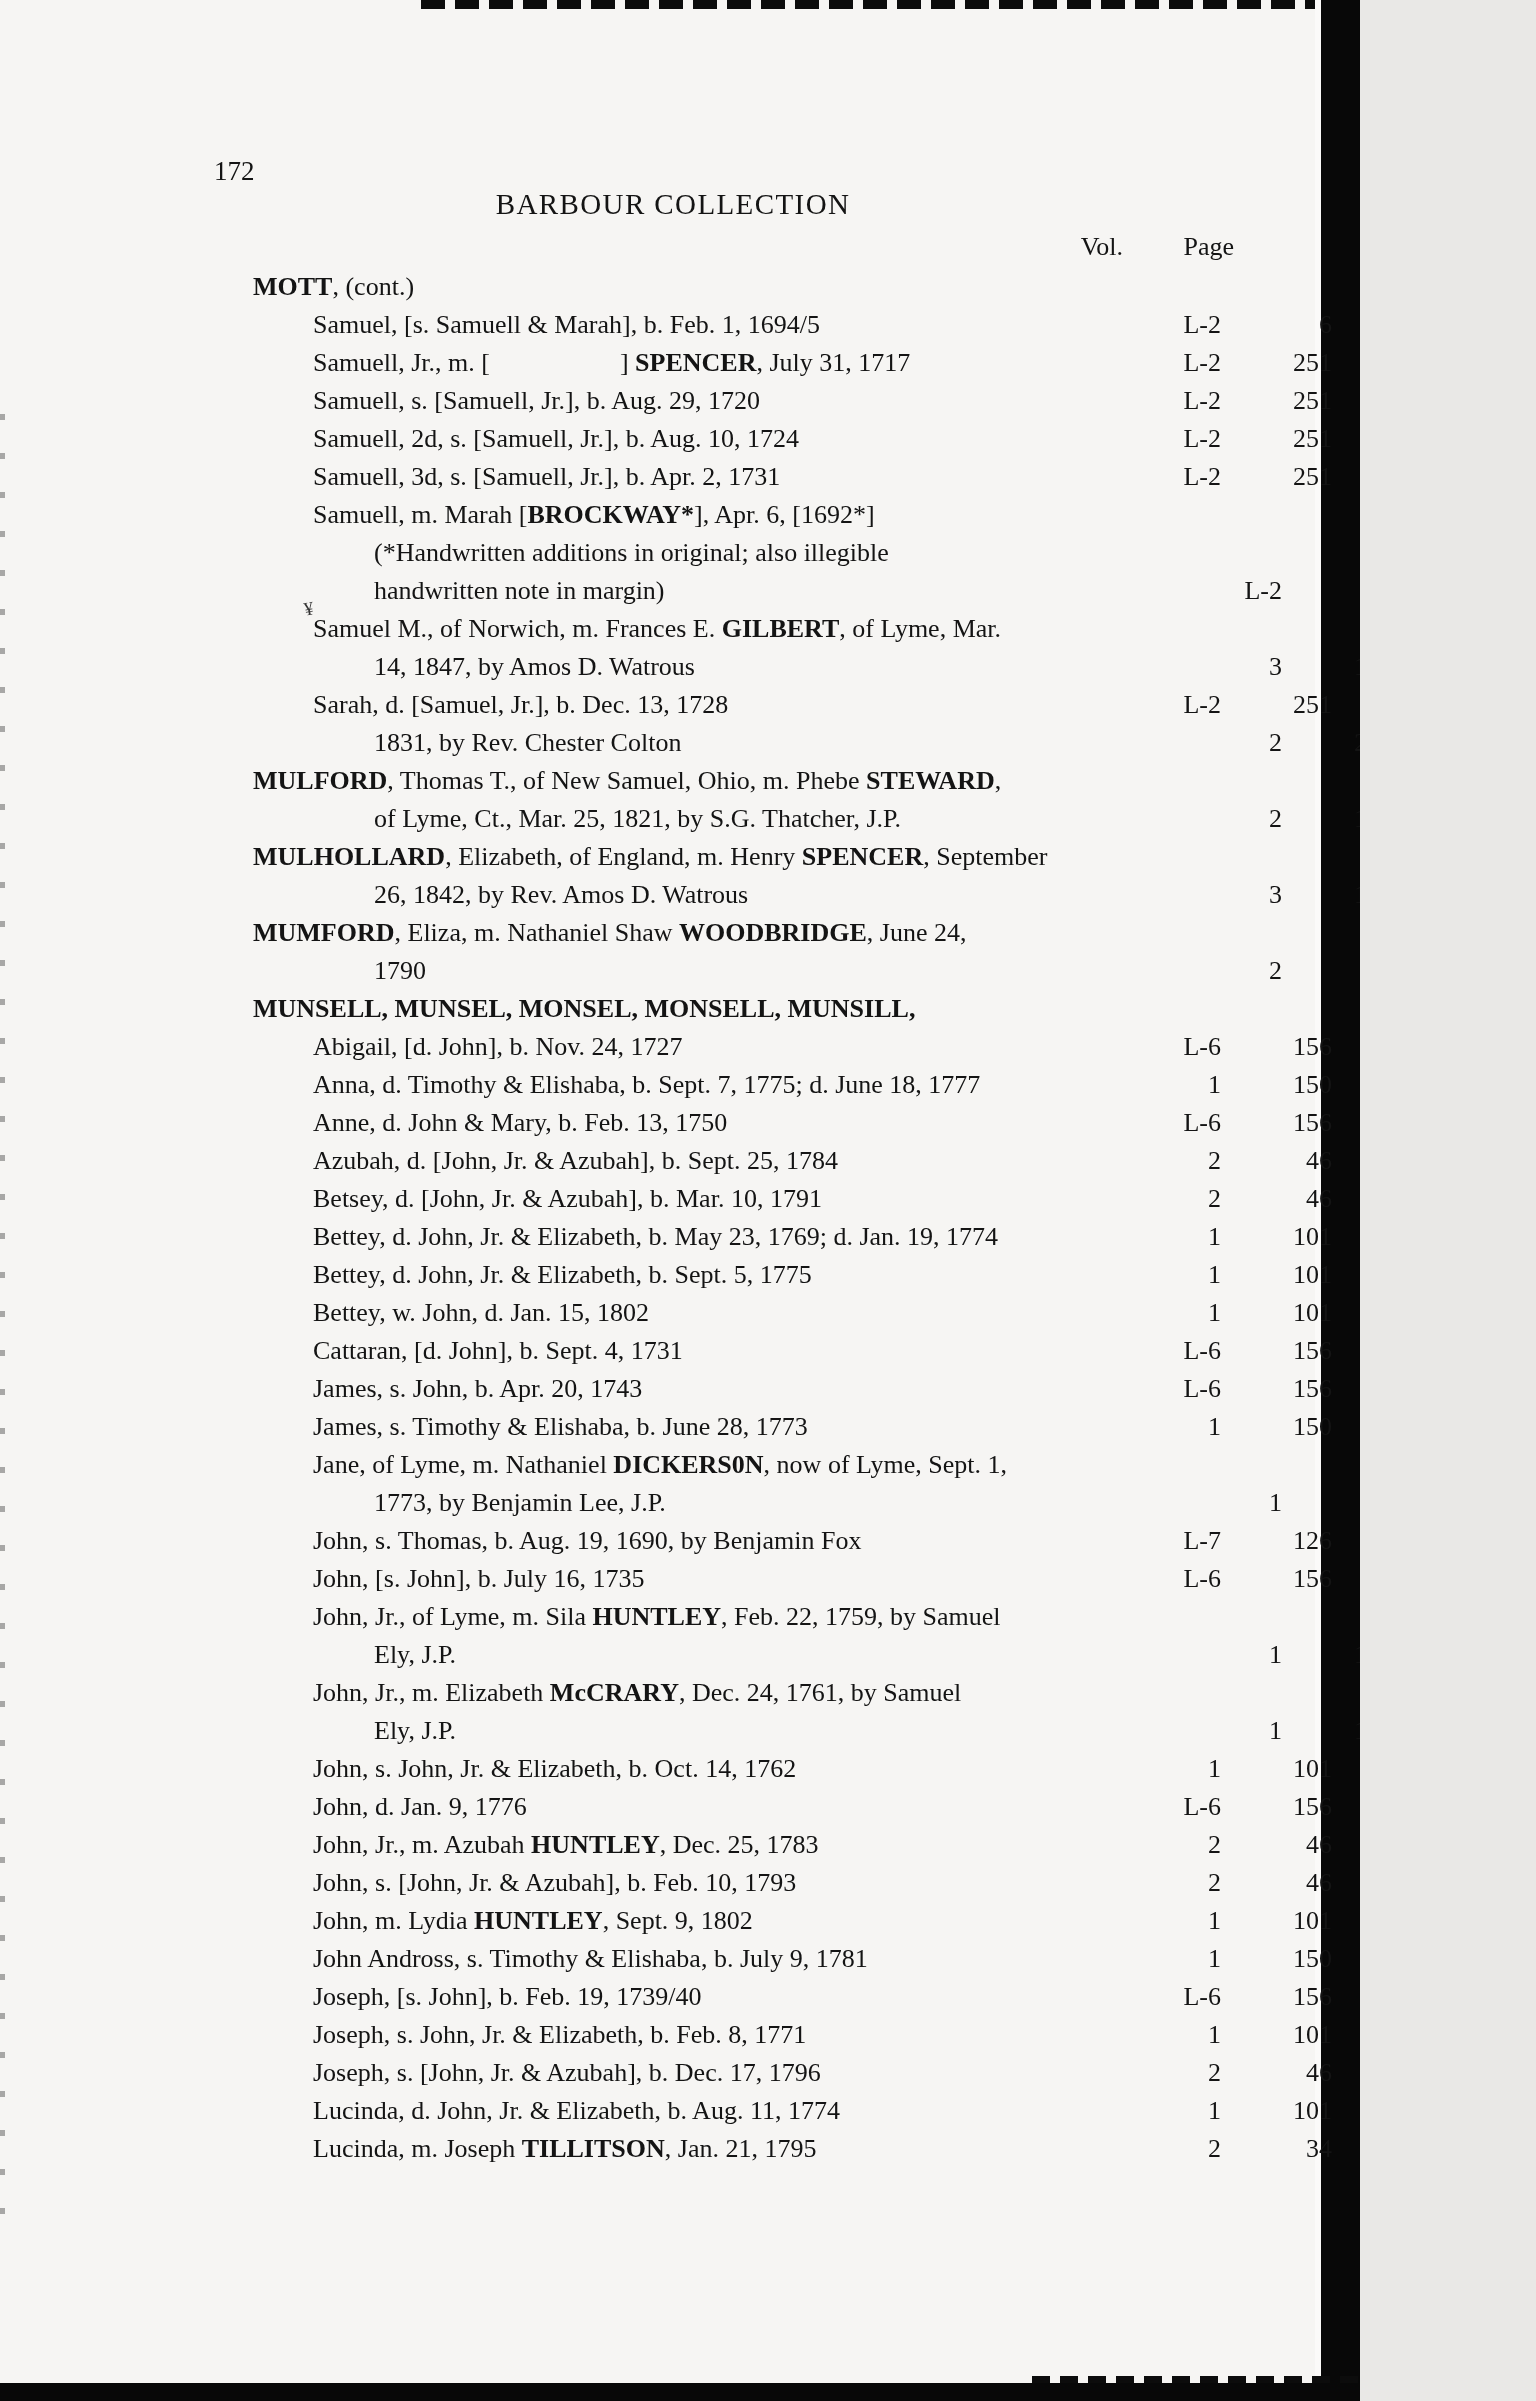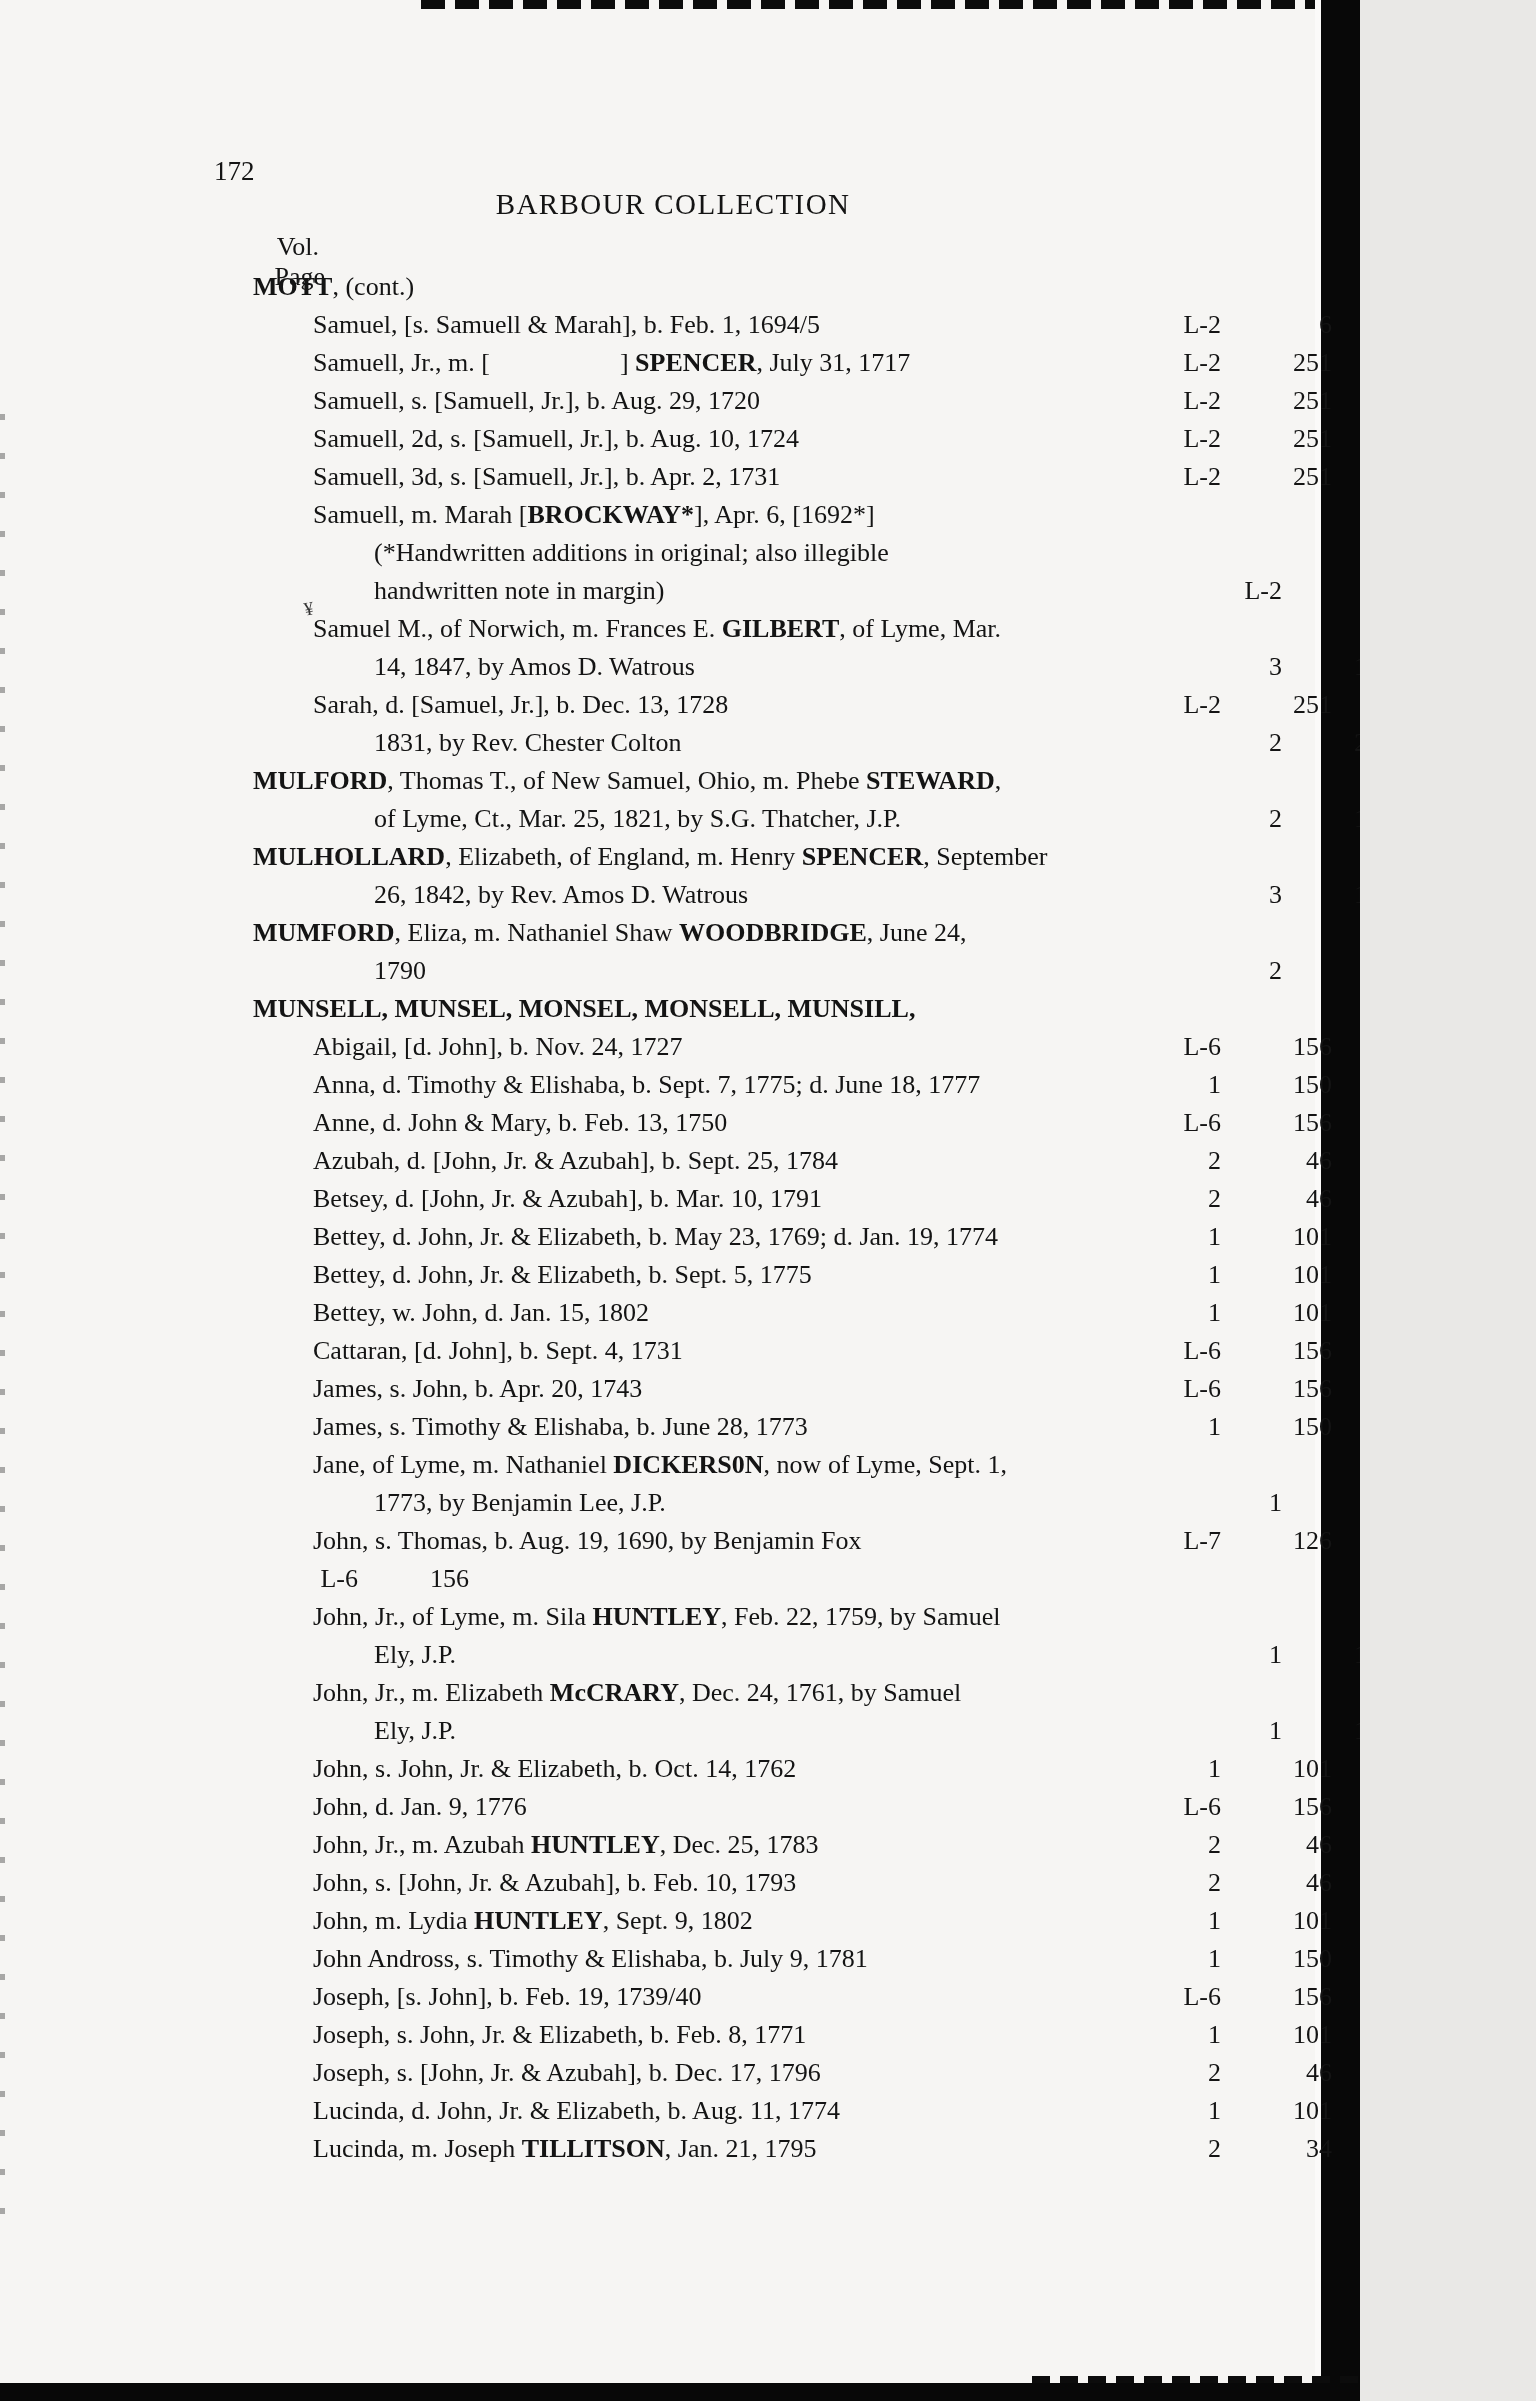--- a/index.html
+++ b/index.html
@@ -35,21 +35,21 @@
   }
   
   .header-row{position:absolute;left:214px;top:156px;width:1020px;height:39px;}
   .page-number{position:absolute;left:0;top:0;font-size:27px;}
   .doc-title{
     position:absolute;left:calc(50% - 51px);top:0;transform:translateX(-50%);
     font-size:29px;letter-spacing:1.4px;white-space:pre;margin-top:32px;
   }
   .colhead-row{
     position:absolute;left:214px;top:232px;width:1020px;height:38px;
-    display:flex;align-items:baseline;font-size:26px;flex-direction:column;
+    display:flex;align-items:baseline;font-size:26px;
   }
   .colhead-spacer{flex:1;}
   
   .entries{position:absolute;left:214px;top:268px;width:1020px;}
   .row{display:flex;align-items:baseline;height:38px;line-height:38px;font-size:26px;margin-left:39px;}
   .txt{width:803px;flex:none;white-space:pre;overflow:visible;position:relative;}
   .vol{width:105px;flex:none;text-align:right;}
   .pg{width:111px;flex:none;text-align:right;}
   .indent-0{padding-left:0;}
   .indent-1{padding-left:60px;}
@@ -249,20 +249,21 @@
     <span class="txt indent-2"><span>1773, by Benjamin Lee, J.P.</span></span>
     <span class="vol">1</span>
     <span class="pg">95</span>
   </div>
       <div class="row">
     <span class="txt indent-1"><span>John, s. Thomas, b. Aug. 19, 1690, by Benjamin Fox</span></span>
     <span class="vol">L-7</span>
     <span class="pg">126</span>
   </div>
       <div class="row">
+    <span class="txt indent-1"><span>John, [s. John], b. July 16, 1735</span></span>
     <span class="vol">L-6</span>
     <span class="pg">156</span>
   </div>
       <div class="row">
     <span class="txt indent-1"><span>John, Jr., of Lyme, m. Sila </span><span class="b">HUNTLEY</span><span>, Feb. 22, 1759, by Samuel</span></span>
     <span class="vol"></span>
     <span class="pg"></span>
   </div>
       <div class="row">
     <span class="txt indent-2"><span>Ely, J.P.</span></span>

